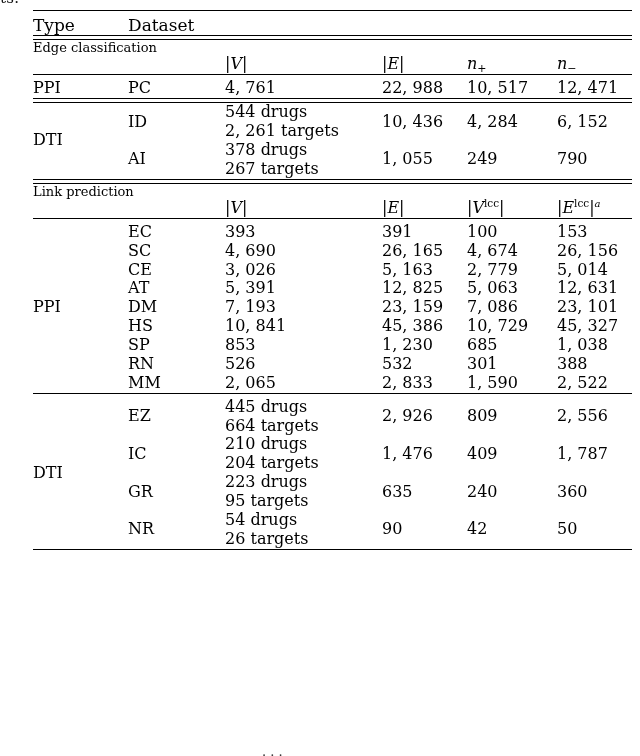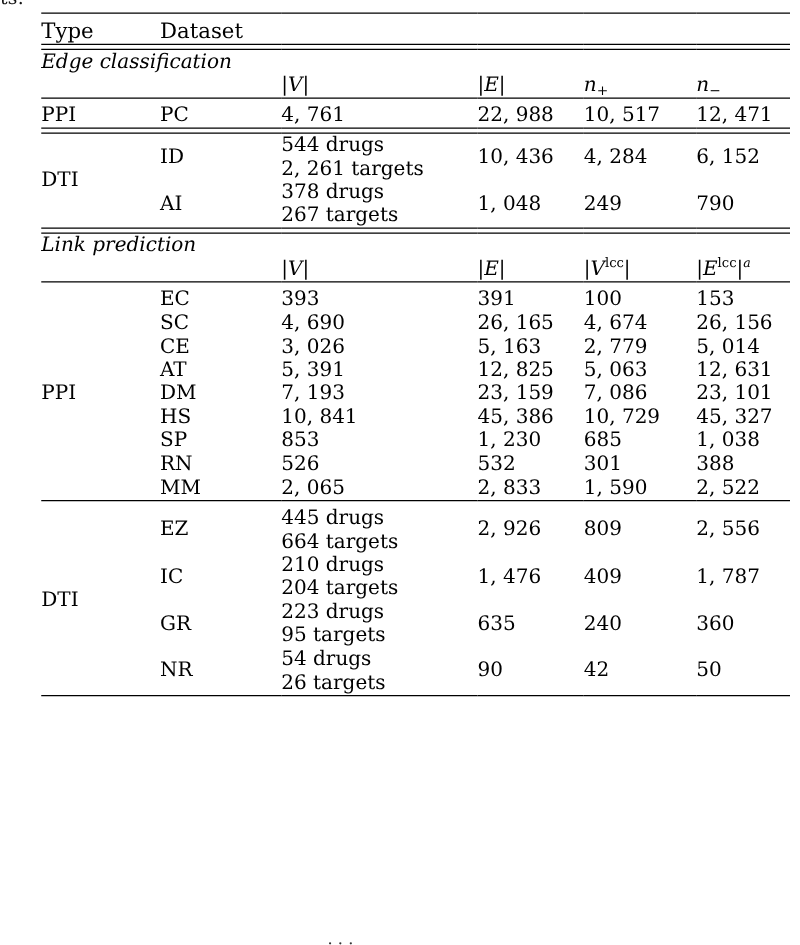--- a/index.html
+++ b/index.html
@@ -95,22 +95,21 @@
   
   th.colhead {
     font-weight: bold;
     font-size: 17px;
     padding: 3px 0 5px 0;
     font-family: "DejaVu Serif", "Liberation Serif", serif;
   }
 
   
   td.section-title {
-    font-style: italic;
-    font-size: 16px;
+    font-size: 13px;
     text-align: center;
     padding: 5px 0 4px 0;
     font-family: "DejaVu Serif", "Liberation Serif", serif;
   }
 
   
   td.mathhead {
     font-style: italic;
     font-size: 16px;
     padding: 2px 0 4px 0;
@@ -240,21 +239,21 @@
       <td class="cell cell-num num">4, 284</td>
       <td class="cell cell-num num">6, 152</td>
     </tr>
 
     <tr>
       <td class="cell">AI</td>
       <td class="cell-two">
         <span class="ln num">378 drugs</span>
         <span class="ln num">267 targets</span>
       </td>
-      <td class="cell cell-num num">1, 048</td>
+      <td class="cell cell-num num">1, 055</td>
       <td class="cell cell-num num">249</td>
       <td class="cell cell-num num">790</td>
     </tr>
 
     <tr class="hrule-double">
       <td colspan="6"></td>
     </tr>
 
     <tr>
       <td colspan="6" class="section-title">Link prediction</td>

